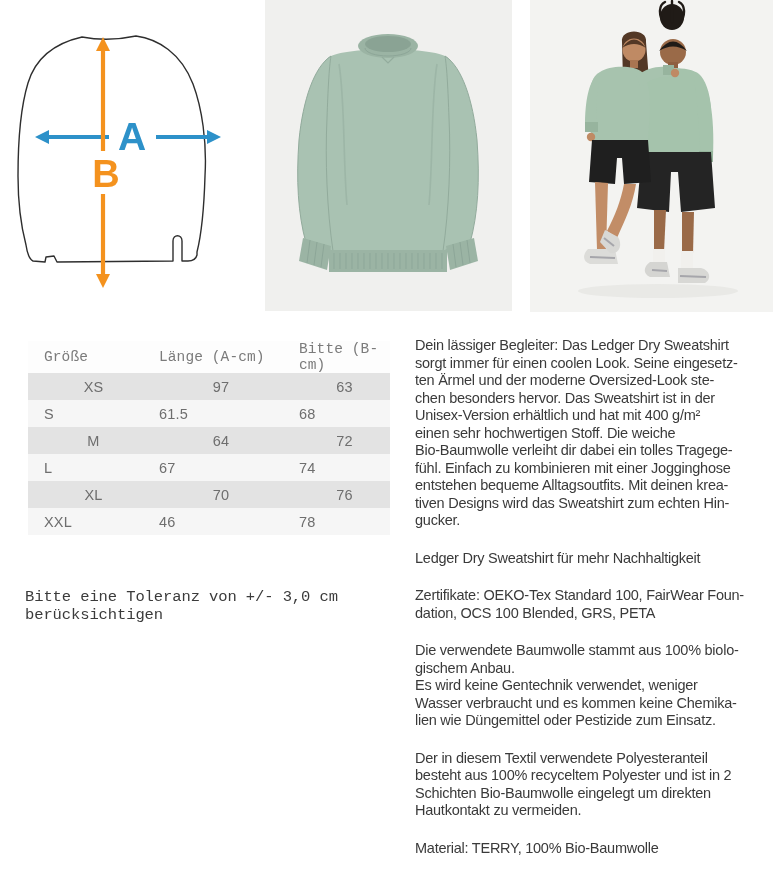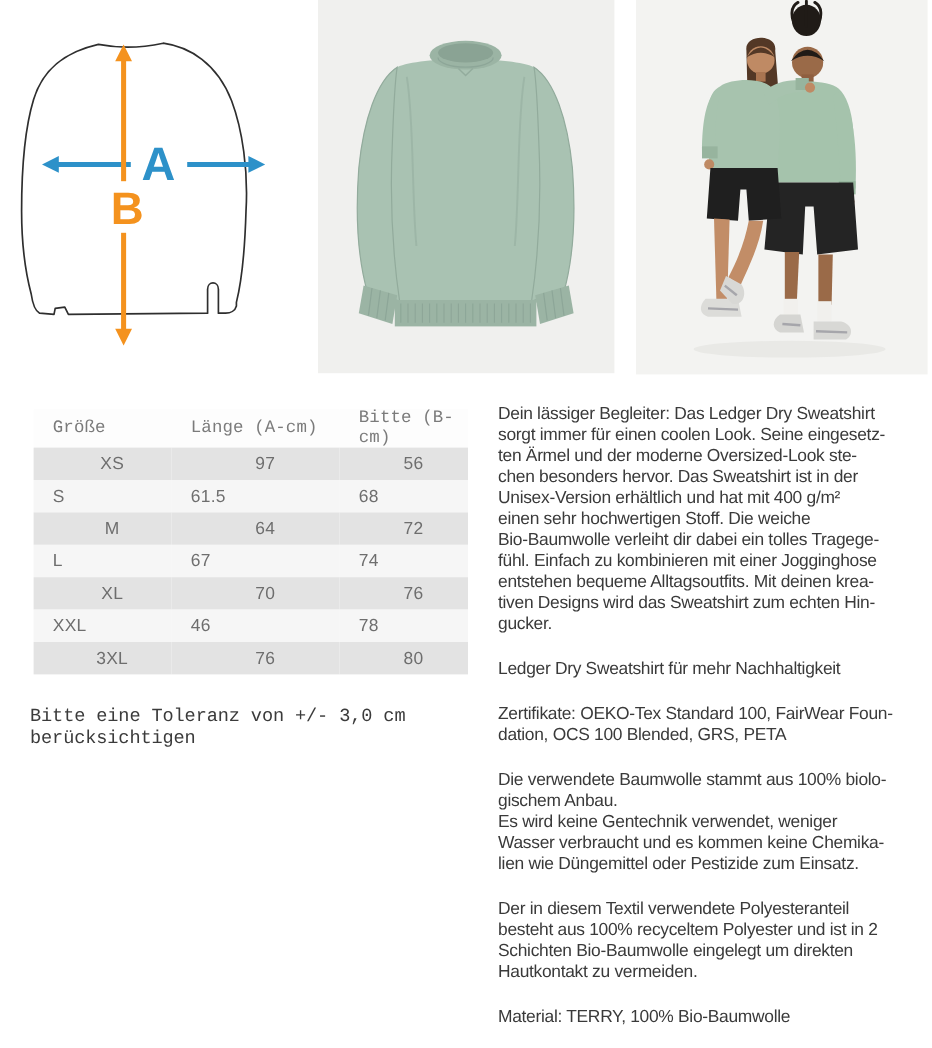--- a/index.html
+++ b/index.html
@@ -171,21 +171,21 @@
         <tr>
           <th>Größe</th>
           <th>Länge (A-cm)</th>
           <th>Bitte (B-cm)</th>
         </tr>
       </thead>
       <tbody>
         <tr class="row-even">
           <td>XS</td>
           <td>97</td>
-          <td>56</td>
+          <td>63</td>
         </tr>
         <tr class="row-odd">
           <td>S</td>
           <td>61.5</td>
           <td>68</td>
         </tr>
         <tr class="row-even">
           <td>M</td>
           <td>64</td>
           <td>72</td>
@@ -197,25 +197,20 @@
         </tr>
         <tr class="row-even">
           <td>XL</td>
           <td>70</td>
           <td>76</td>
         </tr>
         <tr class="row-odd">
           <td>XXL</td>
           <td>46</td>
           <td>78</td>
-        </tr>
-        <tr class="row-even">
-          <td>3XL</td>
-          <td>76</td>
-          <td>80</td>
         </tr>
       </tbody>
     </table>
   </div>
 
   <div class="tolerance-note">Bitte eine Toleranz von +/- 3,0 cm berücksichtigen</div>
 
   <div class="description">
     <div class="para">Dein lässiger Begleiter: Das Ledger Dry Sweatshirt
 sorgt immer für einen coolen Look. Seine eingesetz-

